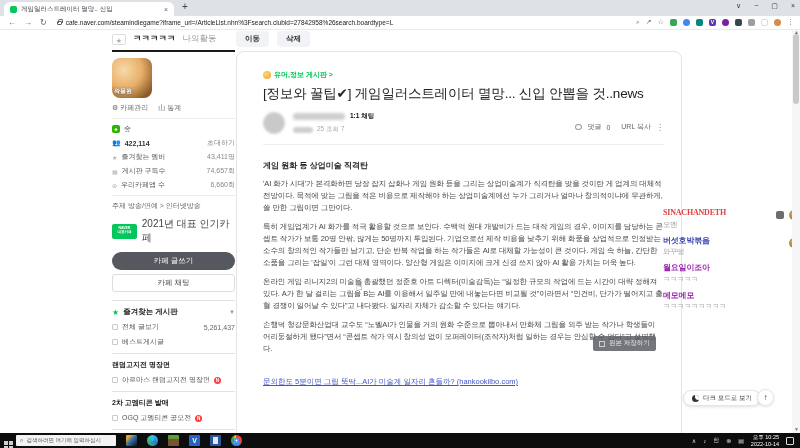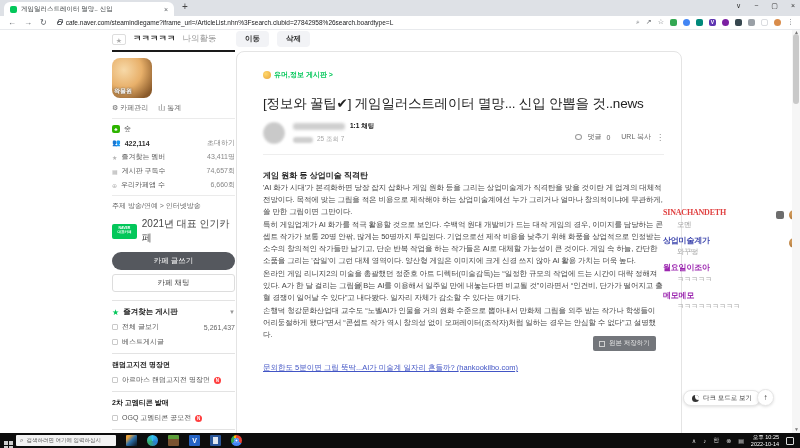--- a/index.html
+++ b/index.html
@@ -70,43 +70,43 @@
 .nbadge{width:7px;height:7px;border-radius:50%;background:#ff3e3e;color:#fff;font-size:4.5px;font-weight:bold;
   text-align:center;line-height:7px;flex:none}
 
 .main{position:absolute;left:236px;top:28px;width:446px}
 .ptoolbar{display:flex;gap:8px;padding:3px 0 4px 0}
 .tbtn{background:#f2f3f6;border:none;border-radius:4px;padding:3px 9px;font-size:7.5px;color:#333;font-family:inherit;font-weight:bold}
 .tb-right{margin-left:auto;display:flex;gap:6px}
 .card{border:1px solid #e4e4e4;border-radius:8px;padding:18px 17px 0 26px;height:400px;background:#fff}
 .board-link{display:flex;align-items:center;gap:3px;color:#03c75a;font-size:7px;font-weight:bold}
 .board-ic{width:8px;height:8px;border-radius:50%;background:radial-gradient(circle at 35% 35%,#ffd86b,#e8a33d);flex:none}
-.post-title{font-size:13.5px;color:#222;margin-top:15px;letter-spacing:-.2px}
+.post-title{font-size:13.5px;color:#222;margin-top:5px;letter-spacing:-.2px}
 .author-row{display:flex;margin-top:9px}
 .ava{width:22px;height:22px;border-radius:50%;background:radial-gradient(circle,#c9c9c9 55%,#e6e6e6);filter:blur(1px)}
 .a-col{margin-left:8px}
 .a-line1{display:flex;align-items:center;gap:5px}
 .blur-bar{background:#cfcfcf;border-radius:3px;filter:blur(1.5px)}
 .chat-badge{font-size:6.5px;font-weight:bold;color:#111}
 .a-meta{font-size:6.5px;color:#aaa;margin-top:4px;display:flex;gap:4px;align-items:center}
 .meta-right{margin-left:auto;display:flex;align-items:center;gap:5px;font-size:7px;color:#666;margin-top:8px}
 .balloon{width:7px;height:6px;border:1px solid #999;border-radius:50%}
 .vdots{color:#888;font-size:8px}
 .post-div{border-top:1px solid #eee;margin-top:10px}
 .body-head{font-size:8px;font-weight:bold;color:#222;margin-top:15px}
-.para{font-size:7.5px;color:#444;line-height:1.6;margin-top:1px;letter-spacing:-.1px}
+.para{font-size:7.5px;color:#444;line-height:1.6;margin-top:7px;letter-spacing:-.1px}
 .news-link{font-size:7.5px;color:#4255c5;text-decoration:underline;margin-top:22px;display:inline-block}
 
 .save-tip{position:absolute;left:593px;top:336px;background:rgba(90,94,100,.85);color:#e8e8e8;
   font-size:6.5px;padding:3px 6px;border-radius:2px;display:flex;gap:4px;align-items:center}
 .save-tip .sic{width:6px;height:6px;border:1px solid #cfcfcf}
 .cursor-hand{position:absolute;left:356px;top:280px;font-size:11px;color:#111;text-shadow:0 0 2px #fff}
 .chatov{position:absolute;left:663px;top:208px;width:137px;font-size:8px;line-height:1.2}
 .c-name{font-weight:bold;letter-spacing:-.2px}
-.c-msg{color:#a2a2a2;font-size:7.5px;margin:2px 0 7px 14px;letter-spacing:-.5px}
+.c-msg{color:#a2a2a2;font-size:7.5px;margin:2px 0 7px 0;letter-spacing:-.5px}
 .cbadge{position:absolute;width:8px;height:8px;border-radius:2px}
 .cb-gray{left:776px;top:211px;background:#6d6d6d}
 .cb-bear1{left:789px;top:210px;width:10px;height:10px;border-radius:50%;background:radial-gradient(circle at 35% 35%,#d8a05e,#9a6228)}
 .cb-bear2{left:789px;top:238px;width:10px;height:10px;border-radius:50%;background:radial-gradient(circle at 35% 35%,#d8a05e,#9a6228)}
 .float-pill{position:absolute;left:683px;top:390px;height:16px;background:#fff;border:1px solid #e6e6e6;border-radius:9px;
   box-shadow:0 1px 3px rgba(0,0,0,.12);display:flex;align-items:center;gap:4px;padding:0 8px;font-size:6.5px;color:#333}
 .moon{width:7px;height:7px;border-radius:50%;background:#333;position:relative;overflow:hidden}
 .moon::after{content:"";position:absolute;left:3px;top:-2px;width:7px;height:7px;border-radius:50%;background:#fff}
 .float-top{position:absolute;left:757px;top:389px;width:17px;height:17px;border-radius:50%;background:#fff;
   border:1px solid #e6e6e6;box-shadow:0 1px 3px rgba(0,0,0,.12);text-align:center;line-height:16px;font-size:8px;color:#333}
@@ -308,21 +308,21 @@
   <div class="save-tip">
     <span class="sic"></span>
     <span>원본 저장하기</span>
   </div>
 
   <span class="cursor-hand">☝</span>
 
   <div class="chatov">
     <div class="c-name" style="color: rgb(224, 64, 64); font-family: Liberation Serif, serif;">SINACHANDETH</div>
     <div class="c-msg">오멘</div>
-    <div class="c-name" style="color: rgb(59, 68, 172);">상업미술계가</div>
+    <div class="c-name" style="color: rgb(59, 68, 172);">버섯호박볶음</div>
     <div class="c-msg">와꾸떵</div>
     <div class="c-name" style="color: rgb(156, 39, 176);">월요일이조아</div>
     <div class="c-msg">ㅋㅋㅋㅋㅋ</div>
     <div class="c-name" style="color: rgb(156, 39, 176);">메모메모</div>
     <div class="c-msg">ㅋㅋㅋㅋㅋㅋㅋㅋㅋ</div>
   </div>
   <span class="cbadge cb-gray"></span>
   <span class="cbadge cb-bear1"></span>
   <span class="cbadge cb-bear2"></span>
 

